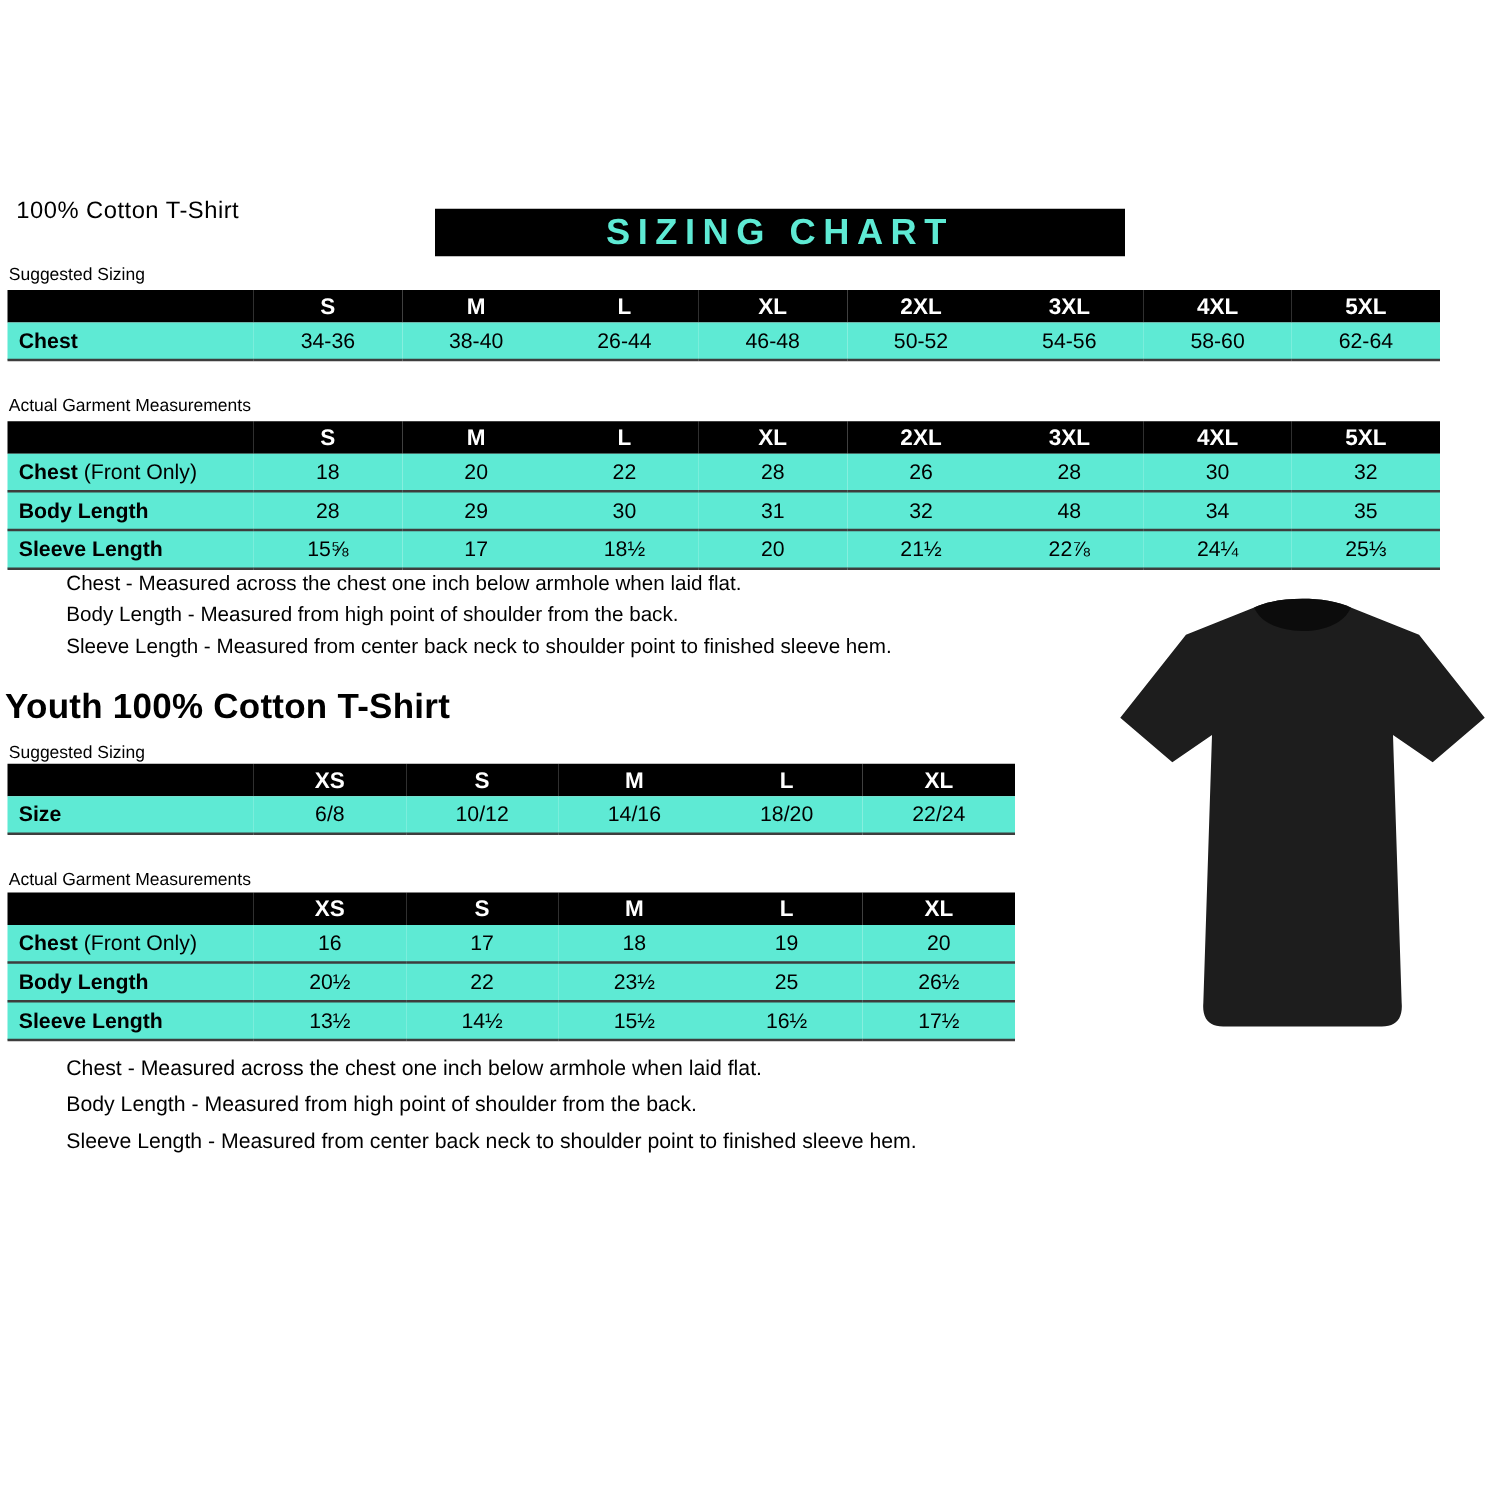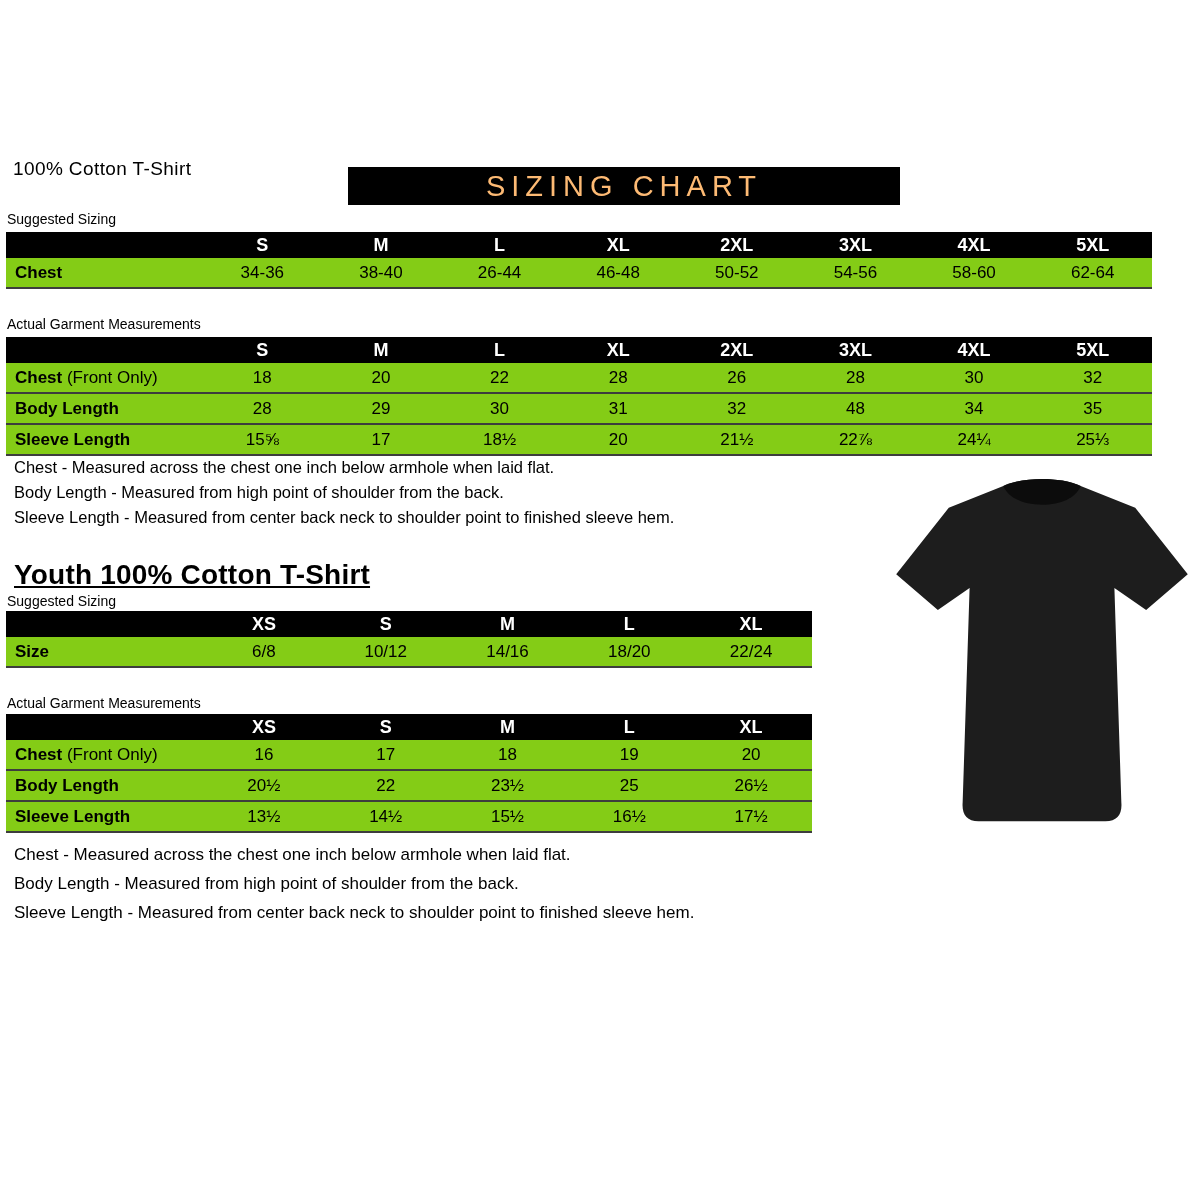--- a/index.html
+++ b/index.html
@@ -8,47 +8,47 @@
     font-family:"Liberation Sans", sans-serif;color:#000;overflow:hidden;
   }
   .abs{position:absolute;}
 
   
   .main-title{font-size:19px;font-weight:400;letter-spacing:.4px;white-space:nowrap;}
   .youth-title{font-size:28px;font-weight:700;letter-spacing:.2px;white-space:nowrap;}
 
   
   .banner{
-    background:#000;color:#fdba74;display:flex;align-items:center;justify-content:center;
-    font-weight:400;font-size:29px;letter-spacing:6px;white-space:nowrap;
+    background:#000;color:#5eead4;display:flex;align-items:center;justify-content:center;
+    font-weight:700;font-size:29px;letter-spacing:6px;white-space:nowrap;
   }
 
   
   .section-label{font-size:14px;font-weight:400;}
 
   
   .sz-table{width:100%;border-collapse:collapse;table-layout:fixed;}
   .sz-table th{
     background:#000;color:#fff;font-size:18px;font-weight:700;
     height:26px;padding:0;text-align:center;
   }
   .sz-table td{
     font-size:17px;text-align:center;padding:0;height:29px;vertical-align:middle;
-    border-bottom:2px solid #3d3d3d;background:#84cc16;
+    border-bottom:2px solid #3d3d3d;background:#5eead4;
   }
   .sz-table th:first-child,.sz-table td:first-child{
     text-align:left;padding-left:9px;width:188px;
   }
   .sz-table td:first-child b{font-weight:700;}
   .sz-table td:first-child span{font-weight:400;text-align:right;}
 
   
   .notes{font-size:16.5px;line-height:25px;}
   .notes.youth-n{font-size:17px;line-height:29px;}
-  .note-line{white-space:nowrap;}
+  .note-line{white-space:nowrap;margin-left:39px;}
 </style>
 </head>
 <body>
 
 <h1 class="abs main-title" style="left:13px;top:158px;margin:0;">100% Cotton T-Shirt</h1>
 
 <div class="abs banner" style="left:348px;top:167px;width:552px;height:38px;">SIZING CHART</div>
 
 <div class="abs section-label" style="left:7px;top:211px;">Suggested Sizing</div>
 
@@ -137,21 +137,21 @@
       </tbody>
     </table>
 </div>
 
 <div class="abs notes" style="left:14px;top:455px;">
   <div class="note-line">Chest - Measured across the chest one inch below armhole when laid flat.</div>
   <div class="note-line">Body Length - Measured from high point of shoulder from the back.</div>
   <div class="note-line">Sleeve Length - Measured from center back neck to shoulder point to finished sleeve hem.</div>
 </div>
 
-<h2 class="abs youth-title" style="left:4px;top:549px;margin:10px;text-decoration:underline;">Youth 100% Cotton T-Shirt</h2>
+<h2 class="abs youth-title" style="left:4px;top:549px;margin:0;">Youth 100% Cotton T-Shirt</h2>
 
 <div class="abs section-label" style="left:7px;top:593px;">Suggested Sizing</div>
 
 <div class="abs" style="left:6px;top:611px;width:806px;">
   <table class="sz-table">
       <thead>
         <tr>
           <th></th>
           <th>XS</th>
           <th>S</th>

